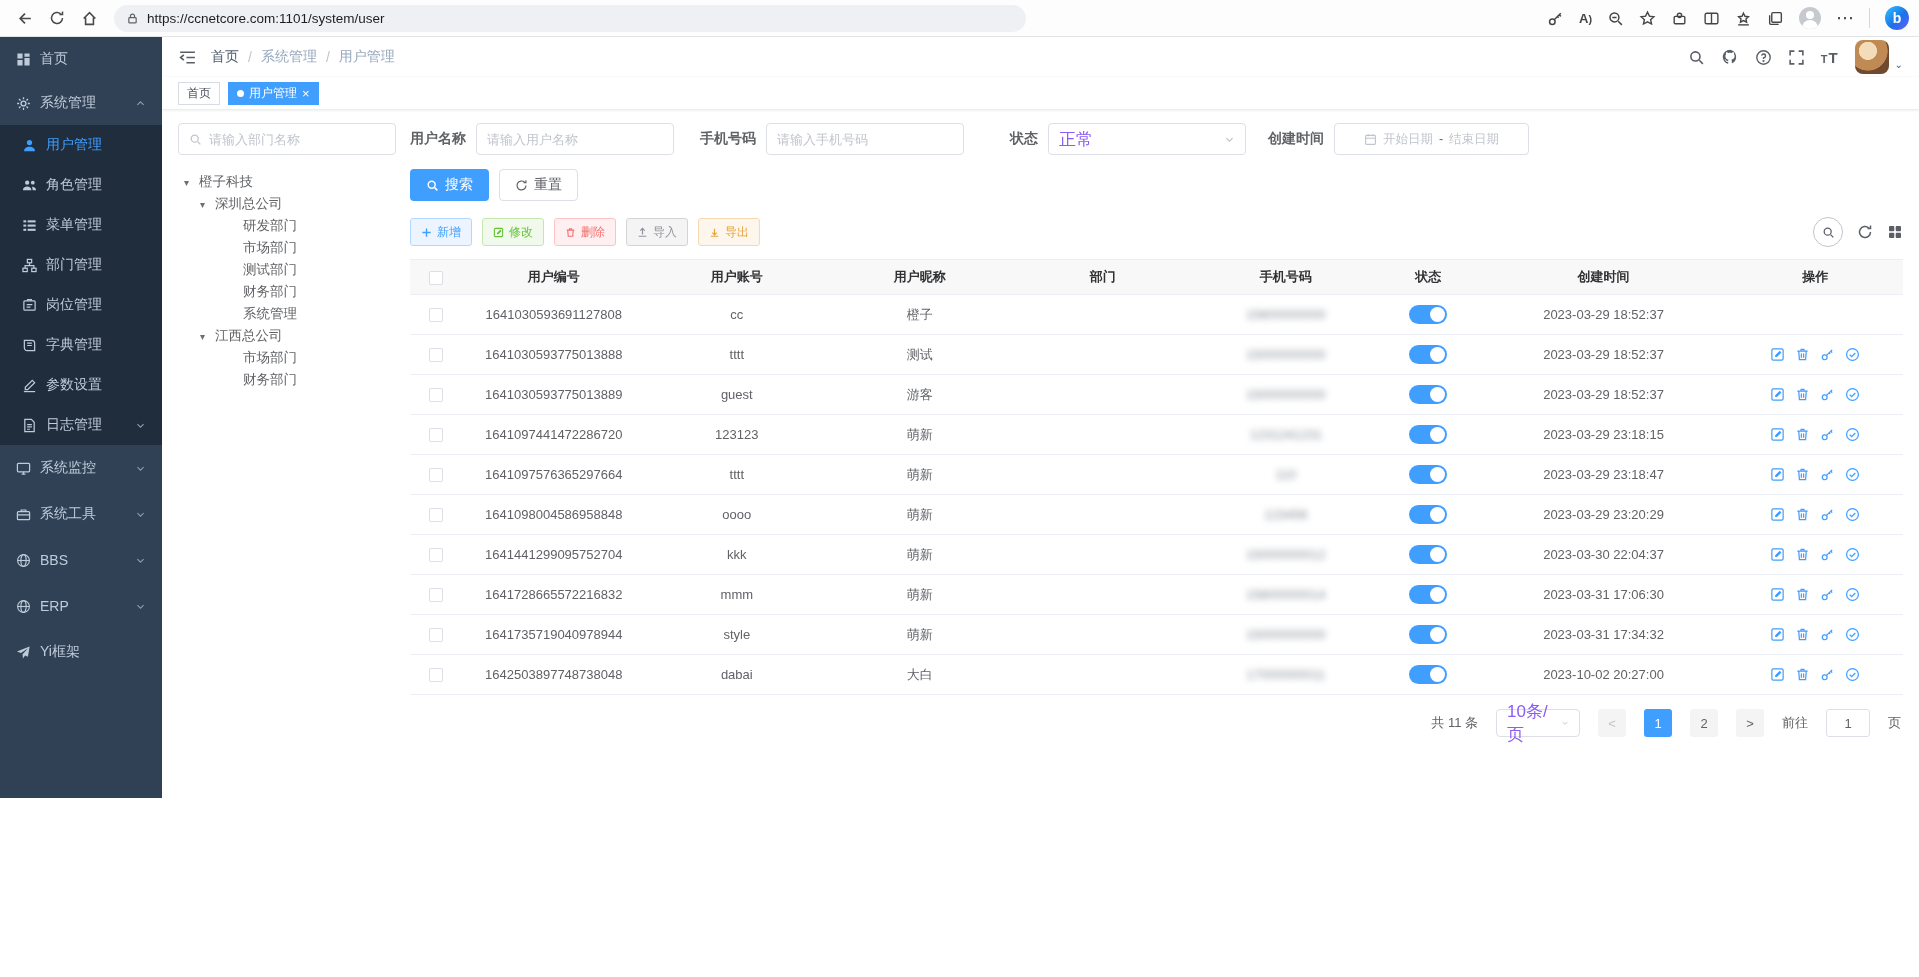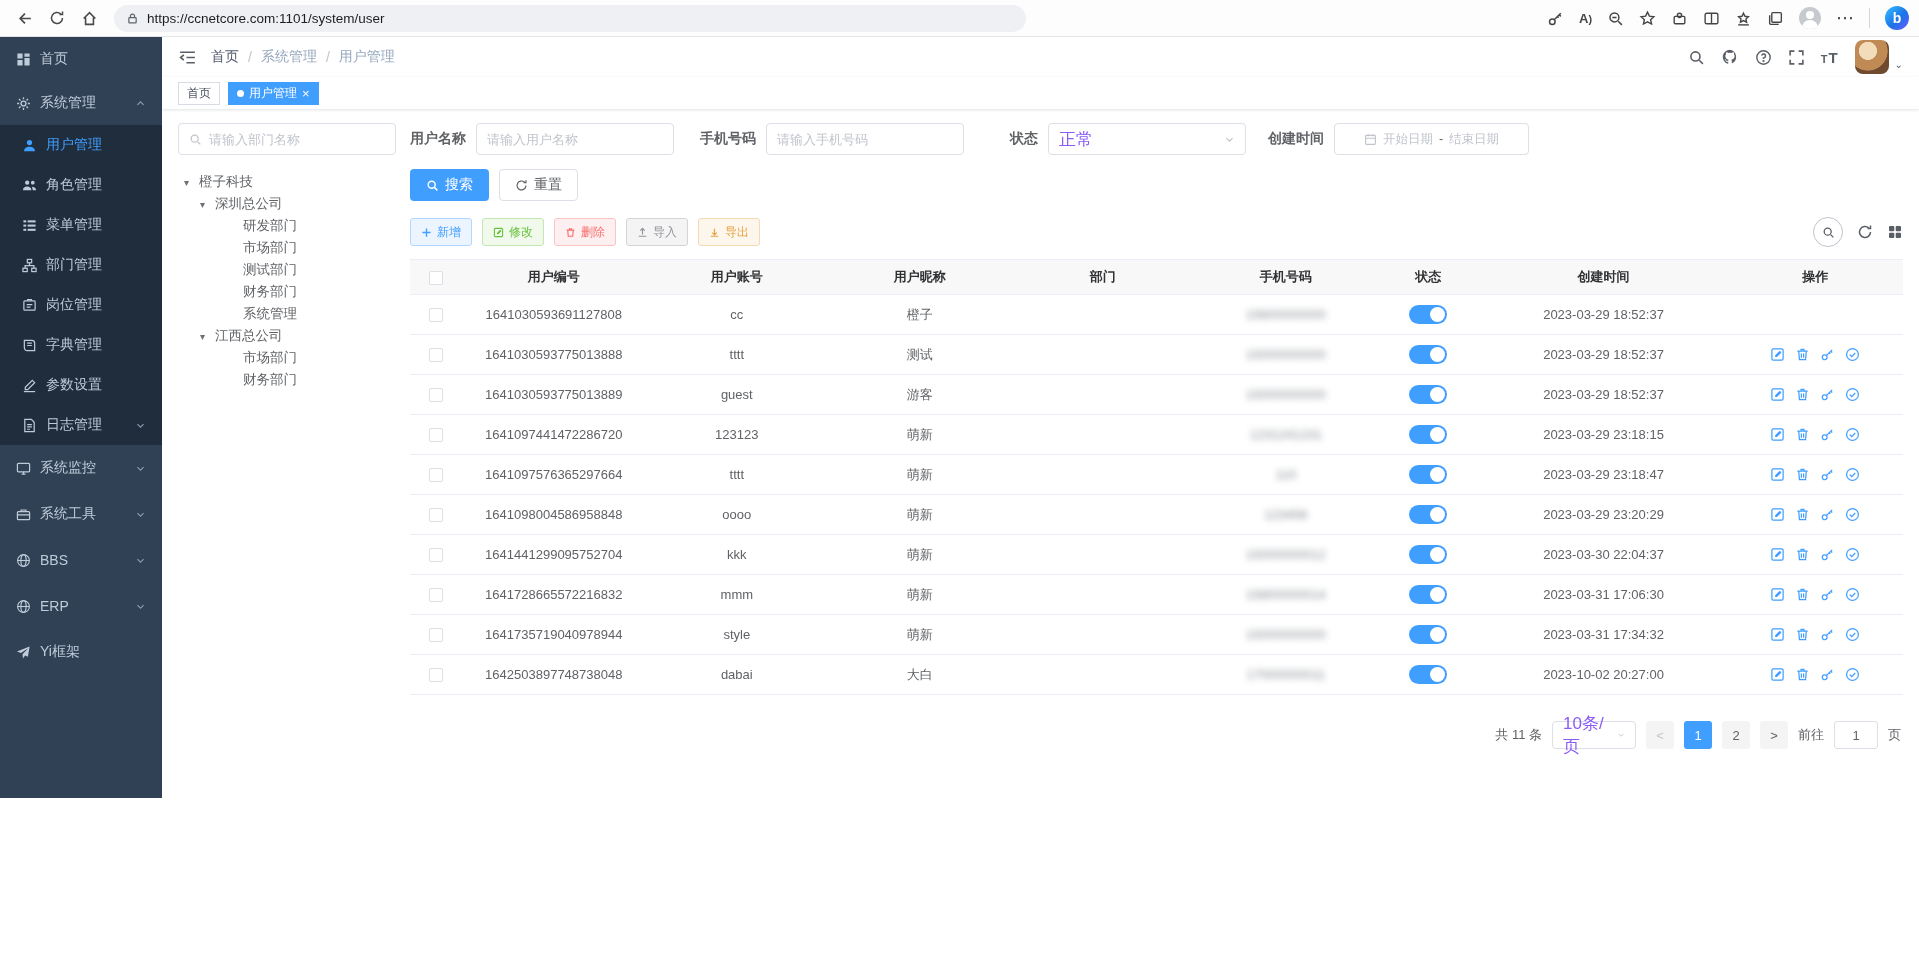--- a/index.html
+++ b/index.html
@@ -108,21 +108,21 @@
   td { height:40px; border-bottom:1px solid #ebeef5; color:#606266; font-size:13px; text-align:center; }
   .cb { display:inline-block; width:14px; height:14px; border:1px solid #dcdfe6; border-radius:2px;
     background:#fff; vertical-align:middle; cursor:pointer; }
   .blur { filter:blur(3px); color:#8a8f96; user-select:none; }
   .toggle { display:inline-block; width:38px; height:19px; border-radius:10px; background:#409eff;
     position:relative; cursor:pointer; vertical-align:middle; }
   .toggle .knob { position:absolute; top:2px; right:2px; width:15px; height:15px; border-radius:50%; background:#fff; }
   .ops { display:flex; justify-content:center; gap:10px; color:#409eff; }
   .ops span { cursor:pointer; display:flex; }
 
-  .pager { margin-top:26px; display:flex; align-items:center; justify-content:flex-end; gap:10px;
+  .pager { margin-top:14px; display:flex; align-items:center; justify-content:flex-end; gap:18px;
     color:#606266; font-size:13px; padding-right:2px; }
   .psel { width:84px; height:28px; font-size:12.5px; }
   .pbtn { min-width:28px; height:28px; border-radius:3px; background:#f4f4f5; color:#606266;
     display:flex; align-items:center; justify-content:center; font-size:13px; cursor:pointer; padding:0 6px; }
   .pbtn.disabled { color:#c0c4cc; }
   .pbtn.current { background:#409eff; color:#fff; }
   .goto-input { width:44px; height:28px; border:1px solid #dcdfe6; border-radius:3px;
     text-align:center; font-size:13px; color:#606266; outline:none; }
 </style>
 </head>

